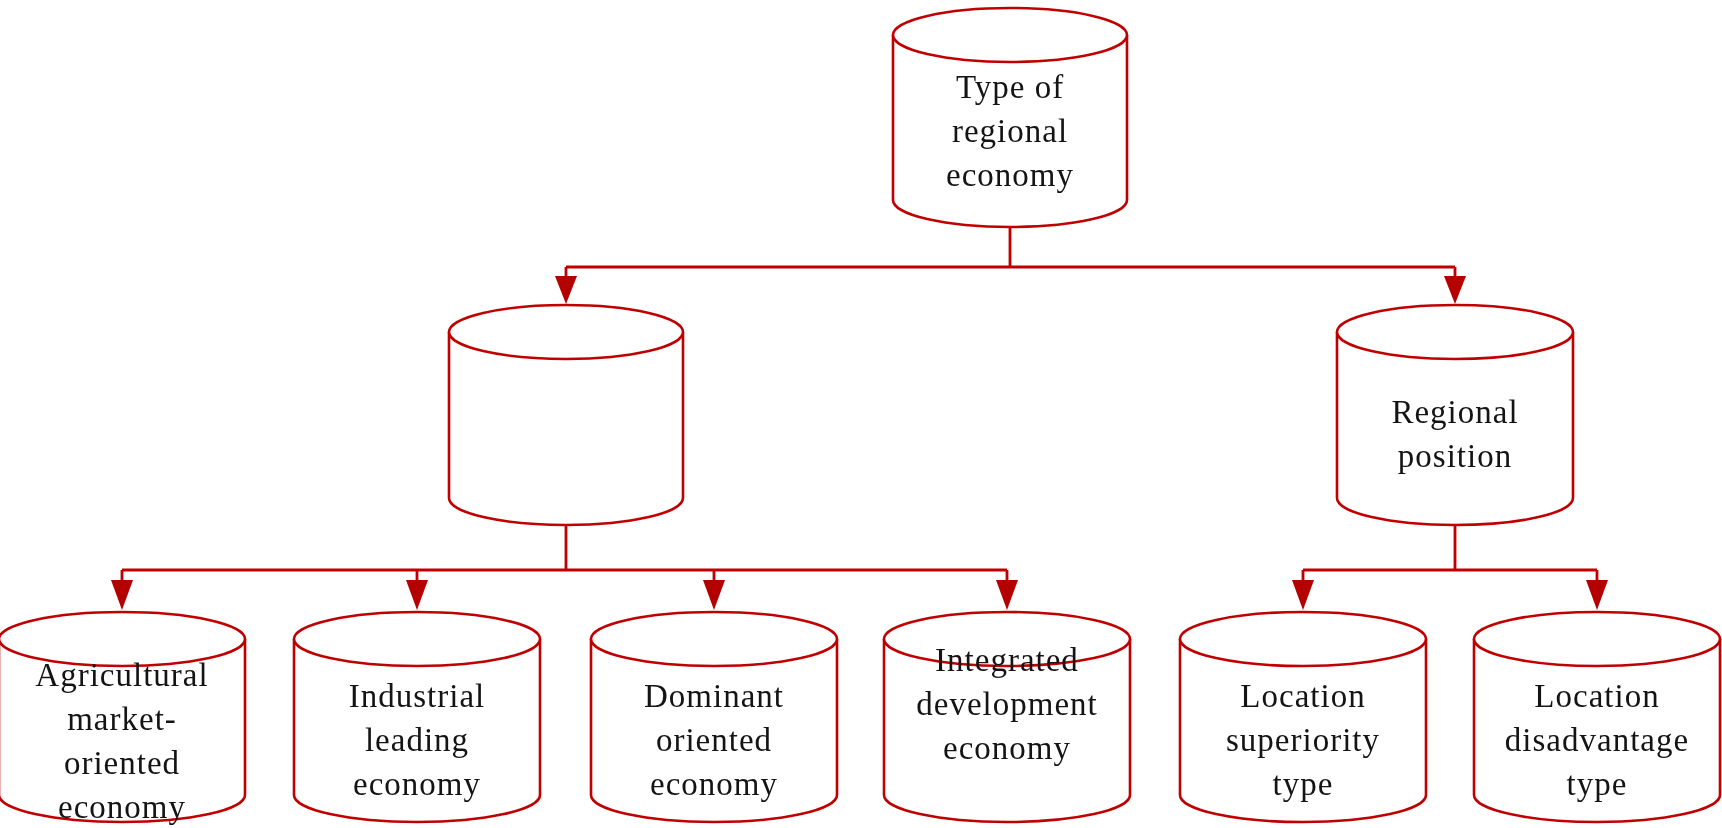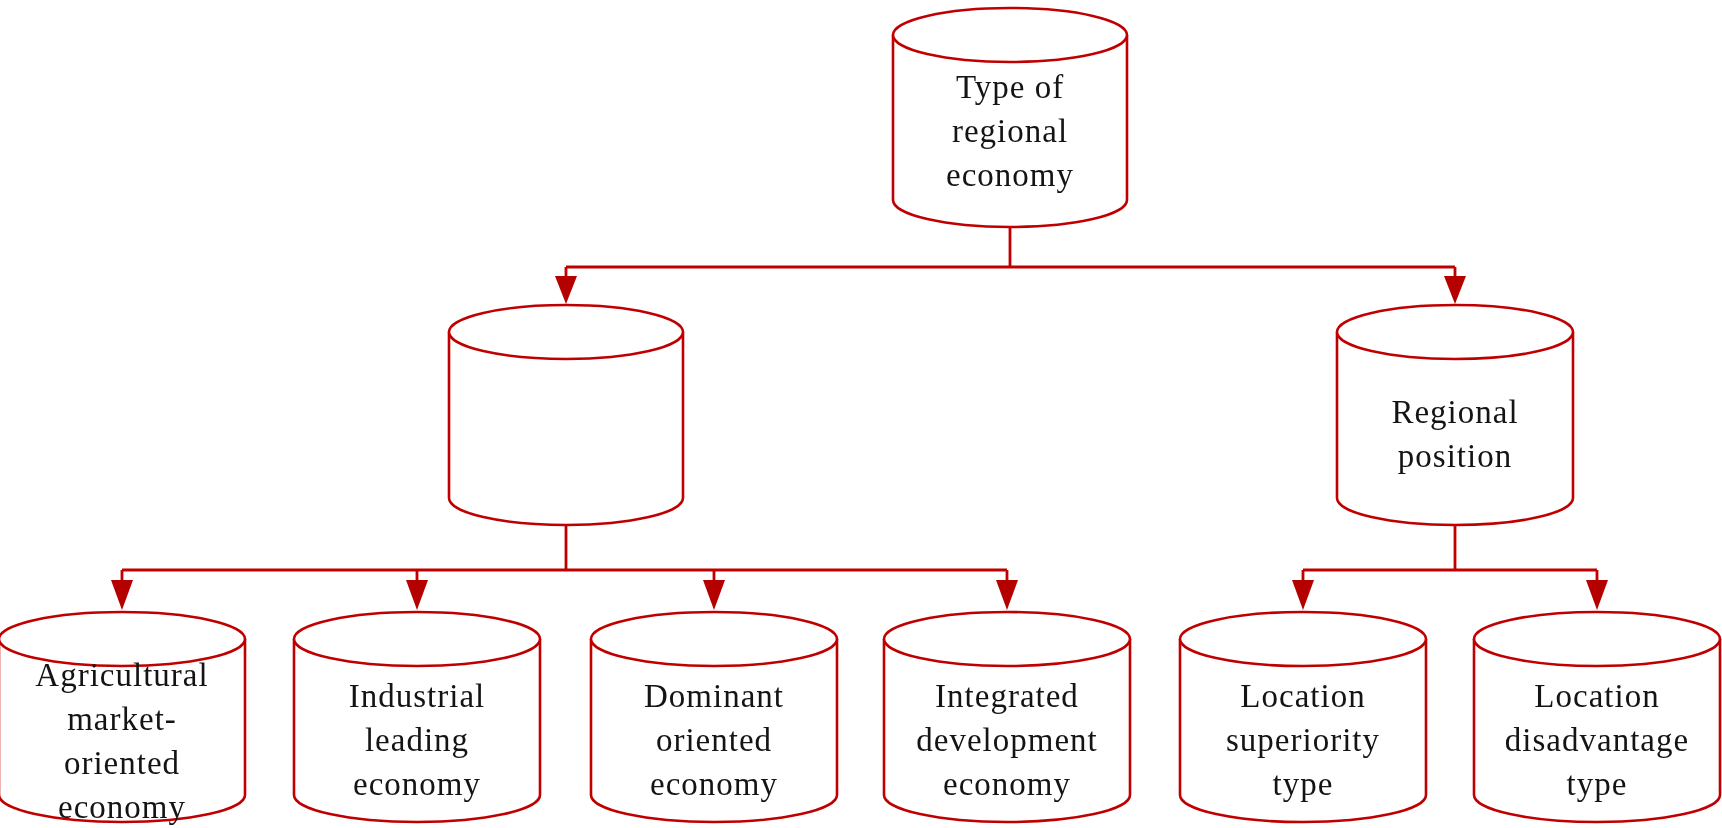--- a/index.html
+++ b/index.html
@@ -129,21 +129,21 @@
 economy</div>
 
   <div class="label" style="left:417px; top:740px;">Industrial
 leading
 economy</div>
 
   <div class="label" style="left:714px; top:740px;">Dominant
 oriented
 economy</div>
 
-  <div class="label" style="left:1007px; top:740px;">Integrated
+  <div class="label" style="left:1007px; top:704px;">Integrated
 development
 economy</div>
 
   <div class="label" style="left:1303px; top:740px;">Location
 superiority
 type</div>
 
   <div class="label" style="left:1597px; top:740px;">Location
 disadvantage
 type</div>

